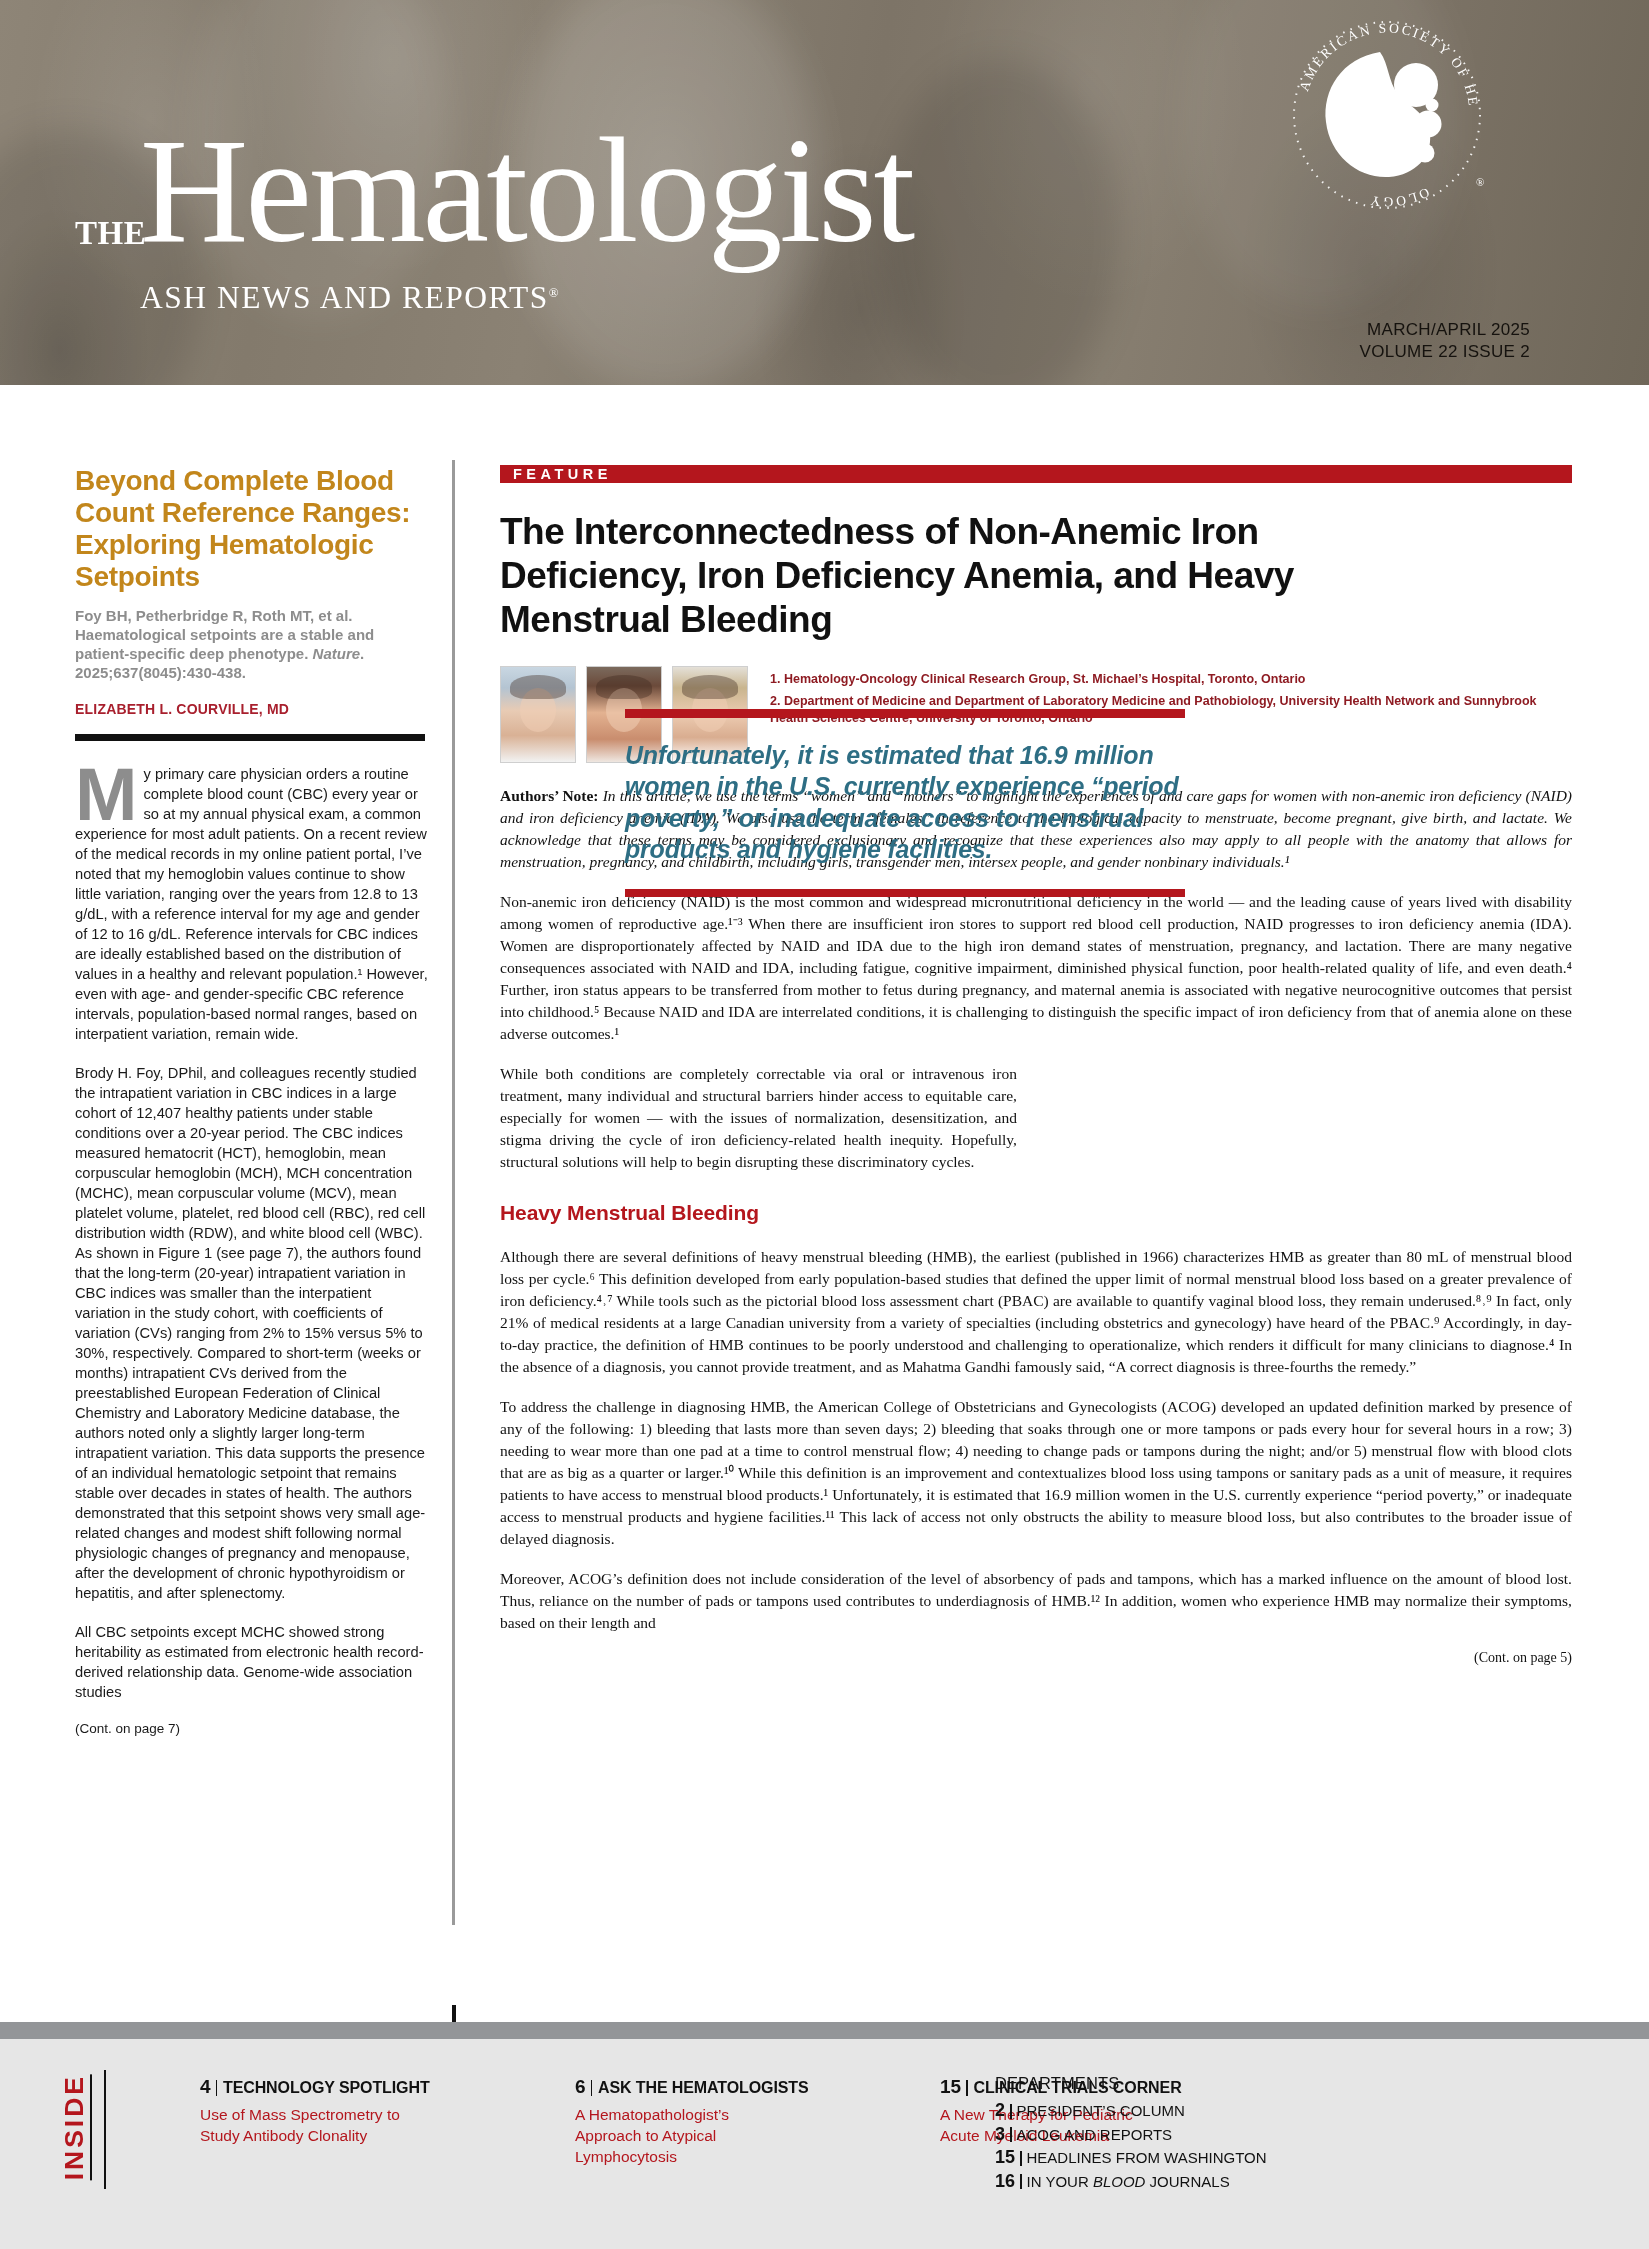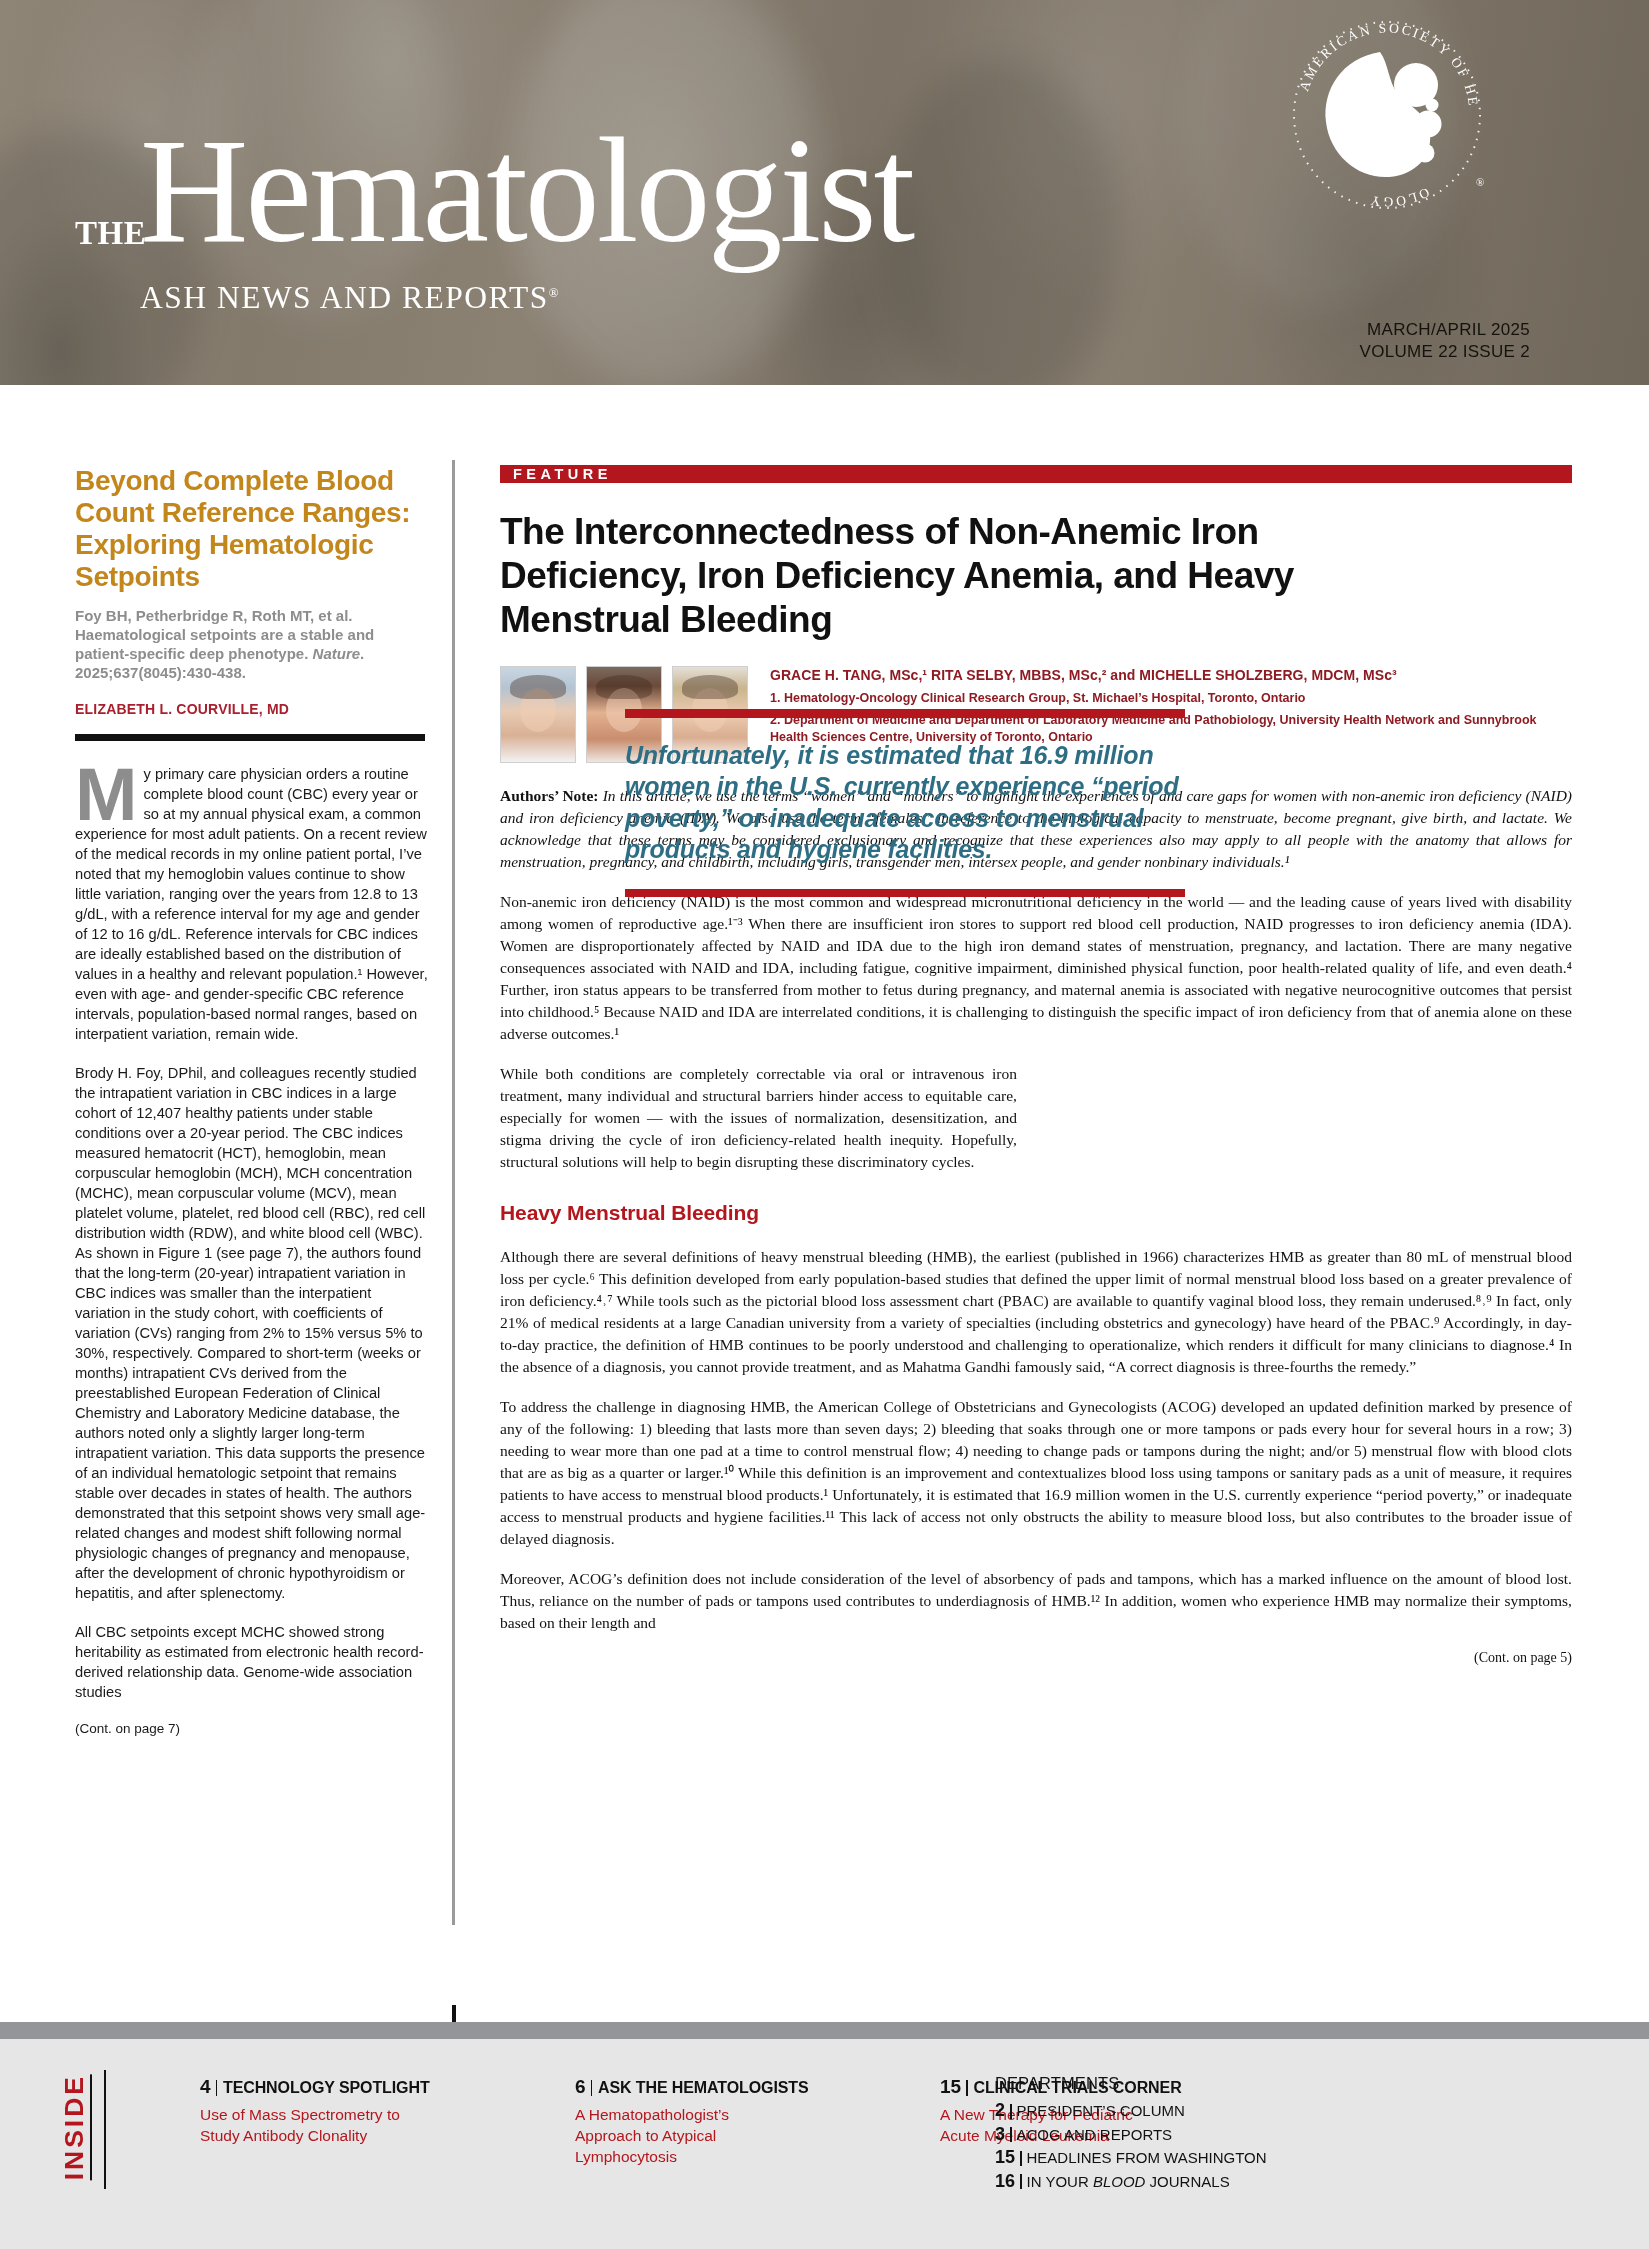--- a/index.html
+++ b/index.html
@@ -238,21 +238,20 @@
 
   <h1 class="headline">The Interconnectedness of Non-Anemic Iron Deficiency, Iron Deficiency Anemia, and Heavy Menstrual Bleeding</h1>
 
   <div class="byline-row">
     <div class="photos">
       <div class="photo ph1"></div>
       <div class="photo ph2"></div>
       <div class="photo ph3"></div>
     </div>
     <div class="byline">
-      <div class="names">GRACE H. TANG, MSc,¹ RITA SELBY, MBBS, MSc,² and MICHELLE SHOLZBERG, MDCM, MSc³</div>
       <div class="aff">1. Hematology-Oncology Clinical Research Group, St. Michael’s Hospital, Toronto, Ontario</div>
       <div class="aff">2. Department of Medicine and Department of Laboratory Medicine and Pathobiology, University Health Network and Sunnybrook Health Sciences Centre, University of Toronto, Ontario</div>
     </div>
   </div>
 
   <p class="authors-note"><b>Authors’ Note:</b><span> In this article, we use the terms “women” and “mothers” to highlight the experiences of and care gaps for women with non-anemic iron deficiency (NAID) and iron deficiency anemia (IDA). We also use the term “females” in reference to the biological capacity to menstruate, become pregnant, give birth, and lactate. We acknowledge that these terms may be considered exclusionary and recognize that these experiences also may apply to all people with the anatomy that allows for menstruation, pregnancy, and childbirth, including girls, transgender men, intersex people, and gender nonbinary individuals.¹</span></p>
 
   <p class="bodyp">Non-anemic iron deficiency (NAID) is the most common and widespread micronutritional deficiency in the world — and the leading cause of years lived with disability among women of reproductive age.¹⁻³ When there are insufficient iron stores to support red blood cell production, NAID progresses to iron deficiency anemia (IDA). Women are disproportionately affected by NAID and IDA due to the high iron demand states of menstruation, pregnancy, and lactation. There are many negative consequences associated with NAID and IDA, including fatigue, cognitive impairment, diminished physical function, poor health-related quality of life, and even death.⁴ Further, iron status appears to be transferred from mother to fetus during pregnancy, and maternal anemia is associated with negative neurocognitive outcomes that persist into childhood.⁵ Because NAID and IDA are interrelated conditions, it is challenging to distinguish the specific impact of iron deficiency from that of anemia alone on these adverse outcomes.¹</p>
 
   <div class="wrapzone">

